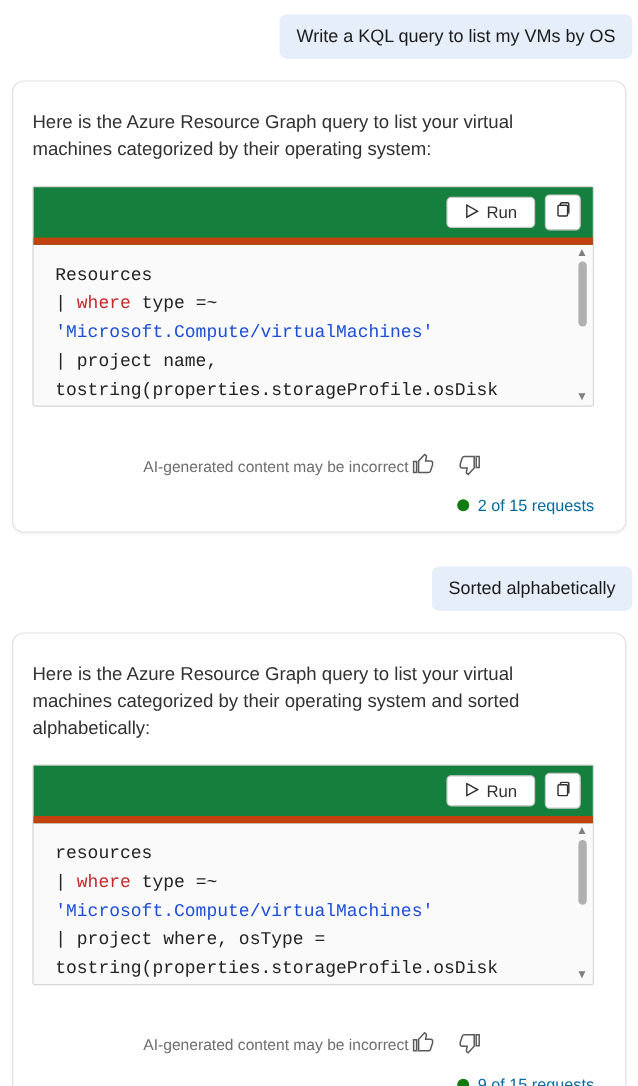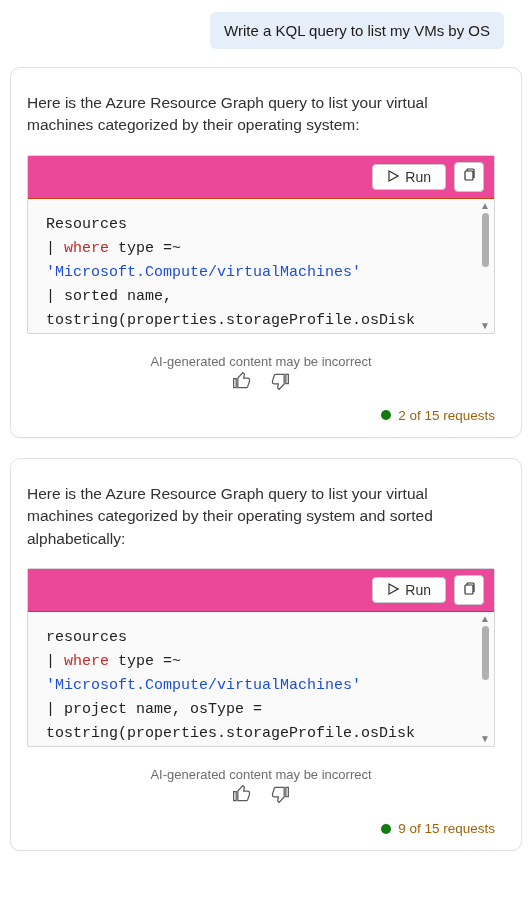--- a/index.html
+++ b/index.html
@@ -14,21 +14,21 @@
   .chat-column {
     display: flex;
     flex-direction: column;
     padding: 4px 0 18px 0;
   }
   .user-bubble {
     align-self: flex-end;
     background: #e6eefa;
     border-radius: 6px;
     padding: 10px 14px;
-    margin: 8px 28px 18px 12px;
+    margin: 8px 5px 18px 12px;
     color: #1b1b1b;
     font-size: 15px;
     max-width: 88%;
   }
   .assistant-card {
     border: 1px solid #e1e1e1;
     border-radius: 10px;
     margin: 0 10px 20px 10px;
     box-shadow: 0 1px 2px rgba(0,0,0,0.04);
     padding: 24px 26px 14px 16px;
@@ -45,22 +45,22 @@
     border-radius: 2px;
     background: #fafafa;
     position: relative;
   }
   .code-toolbar {
     display: flex;
     justify-content: flex-end;
     align-items: center;
     gap: 8px;
     padding: 6px 10px 6px 8px;
-    background: #ec4899;
-    border-bottom: 1px solid #c2410c;
+    background: #15803d;
+    border-bottom: 6px solid #c2410c;
   }
   .run-button {
     display: inline-flex;
     align-items: center;
     gap: 6px;
     background: #ffffff;
     border: 1px solid #c8c8c8;
     border-radius: 4px;
     padding: 4px 14px;
     font-size: 14px;
@@ -116,44 +116,43 @@
     width: 7px;
     height: 54px;
     background: #b0b0b0;
     border-radius: 4px;
     margin-top: 2px;
   }
   .card-footer {
     display: flex;
     justify-content: center;
     align-items: center;
-    margin-top: 20px;
+    margin-top: 36px;
     font-size: 13px;
     color: #6e6e6e;
-    flex-direction: column;
   }
   .feedback-icons {
     display: flex;
     gap: 14px;
   }
   .feedback-btn {
     background: none;
     border: none;
     padding: 2px;
     cursor: pointer;
     color: #5a5a5a;
     display: inline-flex;
   }
   .usage-row {
     display: flex;
     justify-content: flex-end;
     align-items: center;
     gap: 7px;
     font-size: 13.5px;
-    color: #a16207;
+    color: #0369a1;
     margin-top: 12px;
   }
   .usage-dot {
     width: 10px;
     height: 10px;
     border-radius: 50%;
     background: #107c10;
   }
 </style>
 </head>
@@ -182,21 +181,21 @@
                 <rect x="3" y="3" width="8" height="9" rx="1" fill="none" stroke="#323130" stroke-width="1.2"></rect>
                 <path d="M5 3V2a1 1 0 0 1 1-1h5a1 1 0 0 1 1 1v8" fill="none" stroke="#323130" stroke-width="1.2"></path>
               </svg>
           </span>
         </button>
       </div>
       <div class="code-body-wrap">
         <div class="code-body"><span>Resources</span>
 <span>| </span><span class="tok-kw">where</span><span> type =~</span>
 <span class="tok-str">'Microsoft.Compute/virtualMachines'</span>
-<span>| sorted name,</span>
+<span>| project name,</span>
 <span>tostring(properties.storageProfile.osDisk</span></div>
         <div class="scroll-column">
           <span class="scroll-arrow">▲</span>
           <div class="scroll-thumb"></div>
           <div style="flex:1"></div>
           <span class="scroll-arrow">▼</span>
         </div>
       </div>
     </div>
 
@@ -219,20 +218,21 @@
         </button>
       </div>
     </div>
 
     <div class="usage-row">
       <span class="usage-dot"></span>
       <span>2 of 15 requests</span>
     </div>
   </div>
 
+  <div class="user-bubble">Sorted alphabetically</div>
 
   <div class="assistant-card">
     <div class="assistant-intro">Here is the Azure Resource Graph query to list your virtual machines categorized by their operating system and sorted alphabetically:</div>
 
     <div class="code-block">
       <div class="code-toolbar">
         <button class="run-button">
           <span>
             <svg width="12" height="12" viewBox="0 0 12 12">
                 <polygon points="2,1 11,6 2,11" fill="none" stroke="#323130" stroke-width="1.2"></polygon>
@@ -246,21 +246,21 @@
                 <rect x="3" y="3" width="8" height="9" rx="1" fill="none" stroke="#323130" stroke-width="1.2"></rect>
                 <path d="M5 3V2a1 1 0 0 1 1-1h5a1 1 0 0 1 1 1v8" fill="none" stroke="#323130" stroke-width="1.2"></path>
               </svg>
           </span>
         </button>
       </div>
       <div class="code-body-wrap">
         <div class="code-body"><span>resources</span>
 <span>| </span><span class="tok-kw">where</span><span> type =~</span>
 <span class="tok-str">'Microsoft.Compute/virtualMachines'</span>
-<span>| project name, osType =</span>
+<span>| project where, osType =</span>
 <span>tostring(properties.storageProfile.osDisk</span></div>
         <div class="scroll-column">
           <span class="scroll-arrow">▲</span>
           <div class="scroll-thumb"></div>
           <div style="flex:1"></div>
           <span class="scroll-arrow">▼</span>
         </div>
       </div>
     </div>
 

